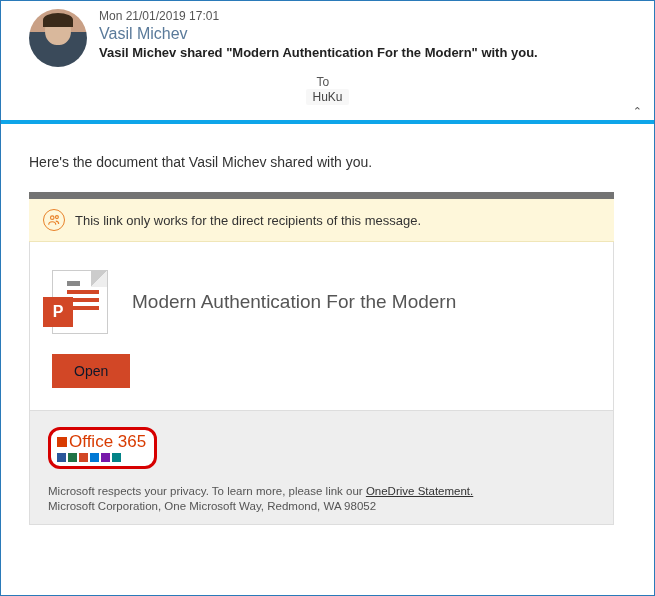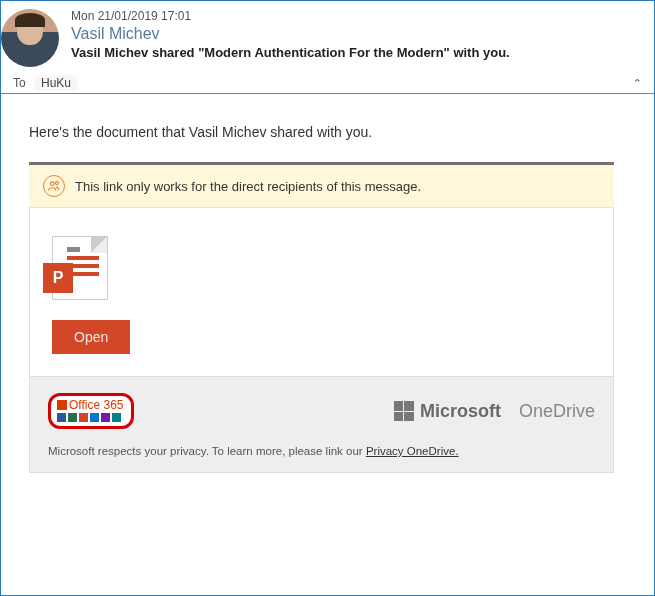--- a/index.html
+++ b/index.html
@@ -8,21 +8,21 @@
     font-size: 13px;
     color: #333;
     background: #fff;
     width: 655px;
     height: 596px;
     border: 1px solid #2a7ab9;
     overflow: hidden;
   }
   .header {
     display: flex;
-    padding: 8px 12px 6px 0;
+    padding: 8px 12px 6px 28px;
     gap: 12px;
   }
   .avatar {
     width: 58px;
     height: 58px;
     border-radius: 50%;
     background: linear-gradient(#c9a086 40%, #3a4a5a 40%);
     flex-shrink: 0;
     position: relative;
     overflow: hidden;
@@ -45,41 +45,42 @@
   }
   .header-text { flex: 1; }
   .timestamp { color: #555; font-size: 12px; margin-bottom: 2px; }
   .sender { color: #5a7a9a; font-size: 16px; font-weight: 400; margin-bottom: 2px; }
   .subject { font-weight: 600; font-size: 13px; color: #222; }
   .to-row {
     display: flex;
     align-items: center;
     padding: 2px 12px;
     font-size: 12px;
-    border-bottom: 1px solid #0ea5e9;
+    border-bottom: 4px solid #0ea5e9;
+    flex-direction: column;
   }
   .to-label { color: #555; width: 22px; }
   .to-name {
     background: #f7f7f7;
     padding: 1px 6px;
     border-radius: 2px;
     color: #444;
     text-align: center;
   }
   .caret {
     margin-left: auto;
     font-size: 11px;
     color: #555;
     cursor: pointer;
   }
   .body-area { padding: 30px 40px 10px 28px; }
   .intro { font-size: 14px; color: #333; margin-bottom: 22px; }
   .notice {
     background: #fef7da;
-    border-top: 3px solid #737373;
+    border-top: 7px solid #737373;
     border-bottom: 1px solid #f0e6b8;
     padding: 10px 14px;
     display: flex;
     align-items: center;
     gap: 10px;
     font-size: 13px;
     color: #333;
   }
   .people-icon {
     width: 22px; height: 22px;
@@ -124,21 +125,21 @@
     position: absolute;
     top: 10px; left: 14px; right: 8px;
   }
   .ppt-lines div {
     height: 4px; background: #d24726; margin-bottom: 4px;
   }
   .ppt-lines div:first-child { background: #888; width: 40%; height: 5px; }
   .doc-title { font-size: 19px; color: #555; font-weight: 300; }
   .open-btn {
     background: #d24726;
-    color: #e5e5e5;
+    color: #0f172a;
     border: none;
     padding: 9px 22px;
     font-size: 14px;
     cursor: pointer;
   }
   .footer {
     background: #eeeeee;
     border: 1px solid #ddd;
     border-top: none;
     padding: 16px 18px 12px 18px;
@@ -150,21 +151,21 @@
   }
   .highlight-box {
     border: 3px solid #d60000;
     border-radius: 12px;
     padding: 2px 8px 4px 6px;
     display: inline-block;
     background: #fff;
   }
   .o365 {
     color: #d83b01;
-    font-size: 12px;
+    font-size: 17px;
     display: flex;
     align-items: center;
     gap: 2px;
   }
   .o365-sq {
     width: 10px; height: 10px; background: #d83b01;
   }
   .mini-icons { display: flex; gap: 2px; margin-top: 1px; }
   .mini-icons span {
     width: 9px; height: 9px; display: inline-block;
@@ -218,50 +219,40 @@
     <div class="doc-row">
       <div class="ppt-icon">
         <div class="ppt-lines">
             <div></div>
             <div></div>
             <div></div>
             <div></div>
           </div>
         <div class="ppt-badge">P</div>
       </div>
+      <div class="doc-title">Modern Authentication For the Modern</div>
     </div>
     <button class="open-btn">Open</button>
   </div>
 
   <div class="footer">
     <div class="footer-top">
       <div class="highlight-box">
         <div class="o365">
           <span class="o365-sq"></span>
           <span>Office 365</span>
         </div>
         <div class="mini-icons">
           <span style="background:#2b579a"></span>
           <span style="background:#217346"></span>
           <span style="background:#d24726"></span>
           <span style="background:#0078d4"></span>
           <span style="background:#7719aa"></span>
           <span style="background:#038387"></span>
         </div>
       </div>
-      <div class="brand-right">
-        <div class="ms-logo">
-          <div class="ms-grid">
-            <span></span>
-              <span></span>
-              <span></span>
-              <span></span>
-          </div>
-          <span>Microsoft</span>
-        </div>
-        <div class="onedrive">OneDrive</div>
-      </div>
     </div>
     <div class="privacy">
-      <span>Microsoft respects your privacy. To learn more, please link our </span><a href="#">Privacy OneDrive.</a>
+      <span>Microsoft respects your privacy. To learn more, please link our </span><a href="#">OneDrive Statement.</a>
     </div>
+    <div class="corp">Microsoft Corporation, One Microsoft Way, Redmond, WA 98052</div>
   </div>
 </div>
 
 </body></html>

